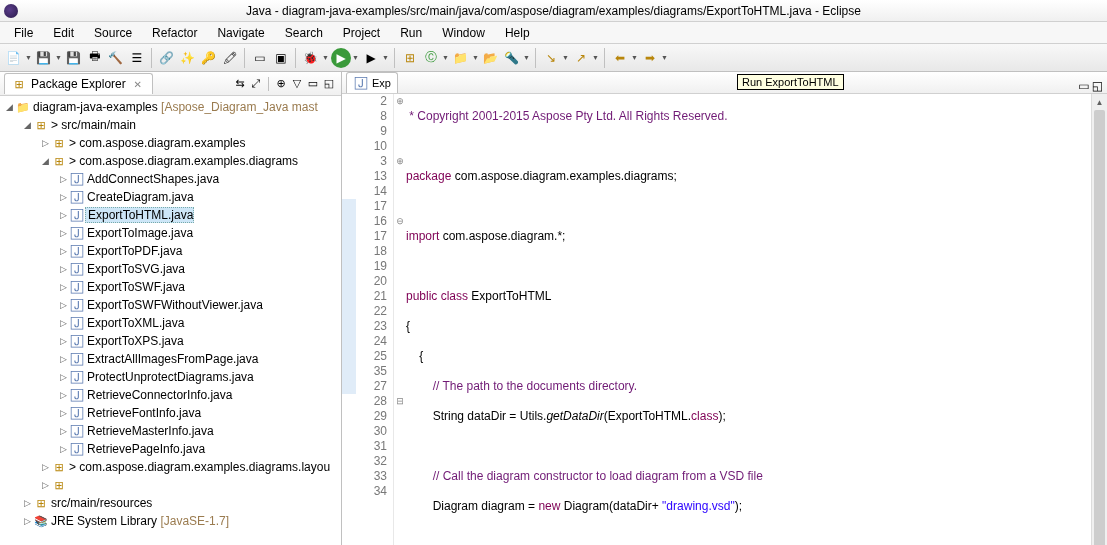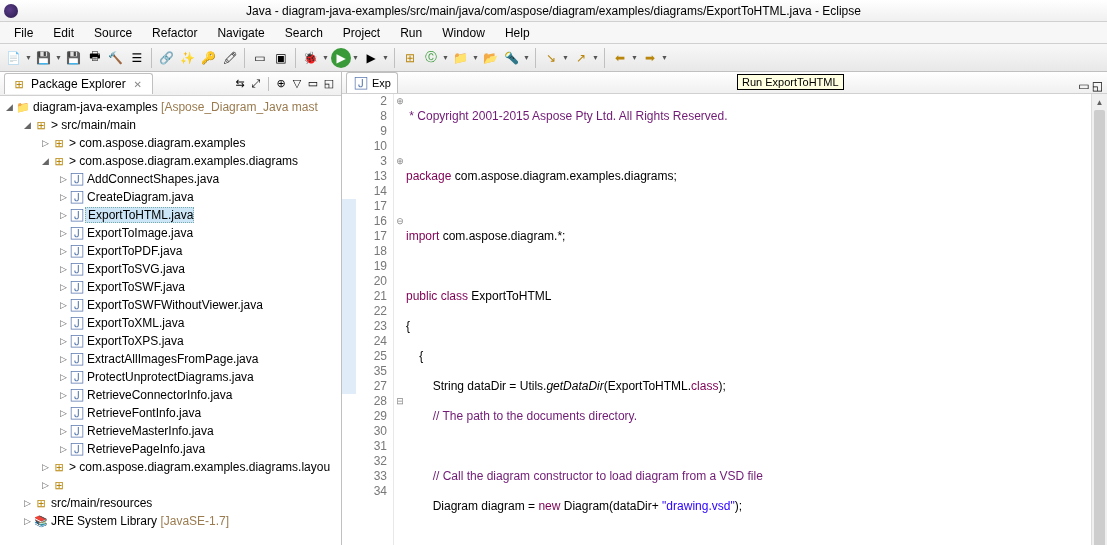--- a/index.html
+++ b/index.html
@@ -357,22 +357,22 @@
       <div class="code">
 <div class="line"><span class="cm"> * Copyright 2001-2015 Aspose Pty Ltd. All Rights Reserved.</span></div>
 <div class="line"></div>
 <div class="line"><span class="kw">package</span><span> com.aspose.diagram.examples.diagrams;</span></div>
 <div class="line"></div>
 <div class="line"><span class="kw">import</span><span> com.aspose.diagram.*;</span></div>
 <div class="line"></div>
 <div class="line"><span class="kw">public class</span><span> ExportToHTML</span></div>
 <div class="line">{</div>
 <div class="line">    {</div>
+<div class="line"><span class="cm">        // The path to the documents directory.</span></div>
 <div class="line"><span>        String dataDir = Utils.</span><span style="font-style:italic">getDataDir</span><span>(ExportToHTML.</span><span class="kw">class</span><span>);</span></div>
-<div class="line"><span class="cm">        // The path to the documents directory.</span></div>
 <div class="line"></div>
 <div class="line"><span class="cm">        // Call the diagram constructor to load diagram from a VSD file</span></div>
 <div class="line"><span>        Diagram diagram = </span><span class="kw">new</span><span> Diagram(dataDir+ </span><span class="str">"drawing.vsd"</span><span>);</span></div>
 
 
 
 
 
 
 

